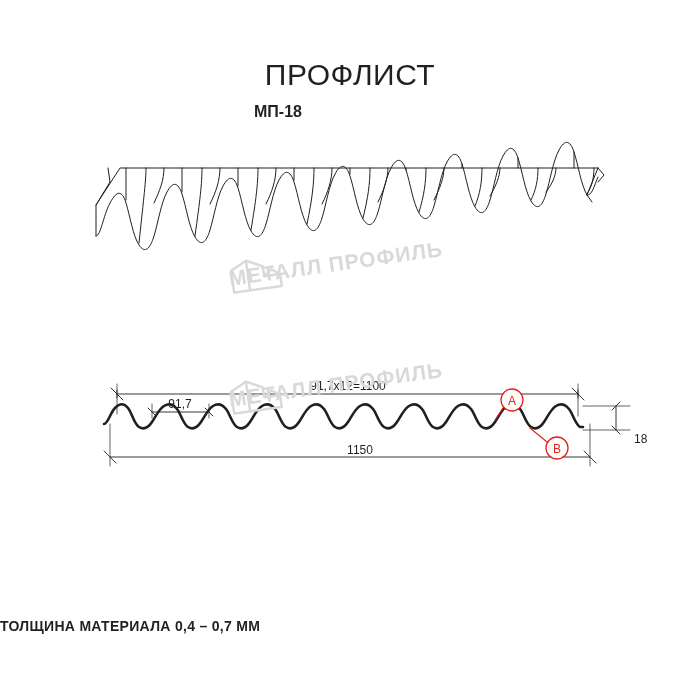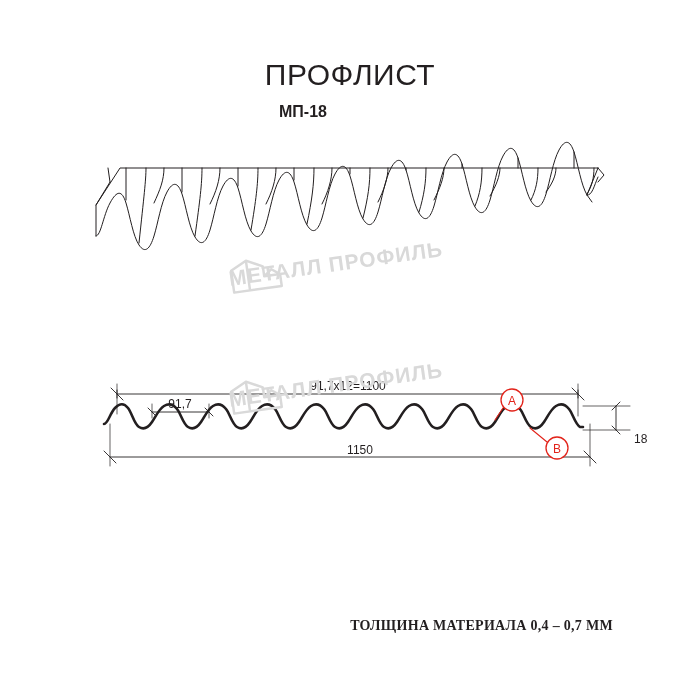--- a/index.html
+++ b/index.html
@@ -30,32 +30,30 @@
     letter-spacing: 0.5px;
   }
   .subtitle {
     position: absolute;
     top: 103px;
     left: 0;
     width: 556px;
     text-align: center;
     font-size: 16px;
     font-weight: bold;
-    padding-left: 25px;
   }
   .footer-note {
     position: absolute;
     top: 618px;
     left: 0;
     width: 613px;
-    text-align: right;
+    text-align: left;
     font-size: 14px;
     font-weight: bold;
     letter-spacing: 0.3px;
-    font-family: Liberation Serif, serif;
   }
   .art {
     position: absolute;
     top: 0;
     left: 0;
     width: 700px;
     height: 700px;
   }
   .wm {
     position: absolute;

